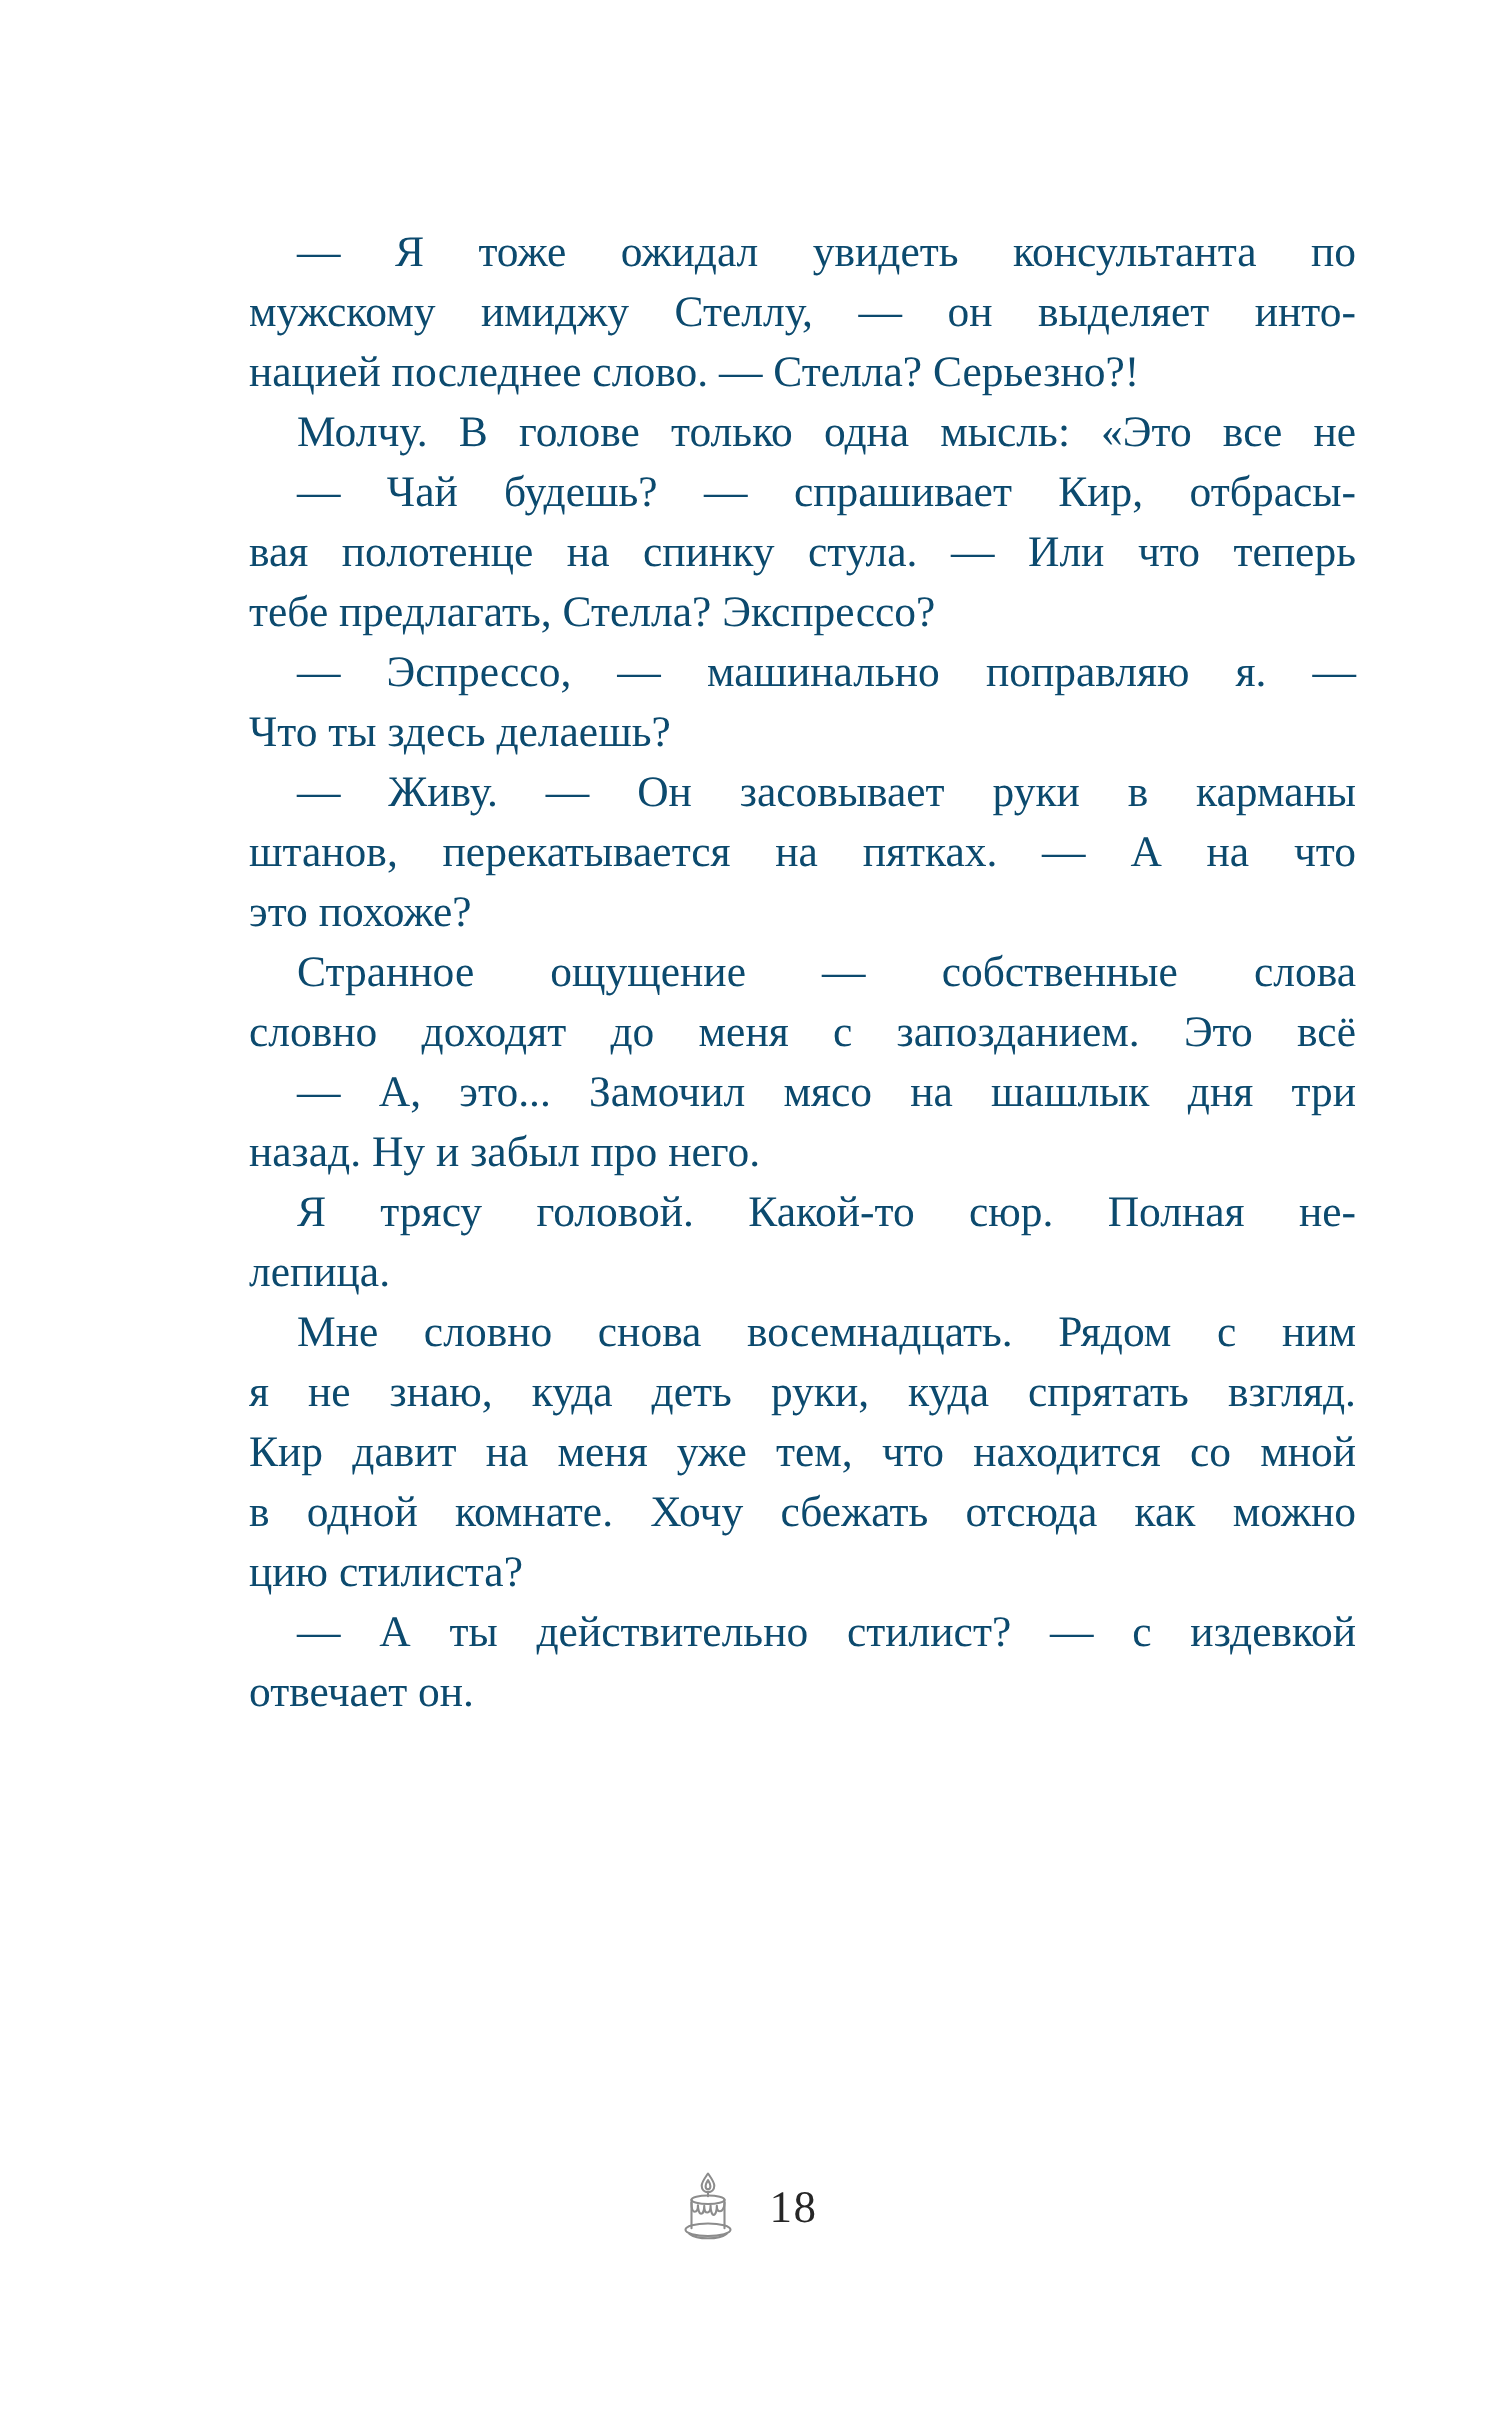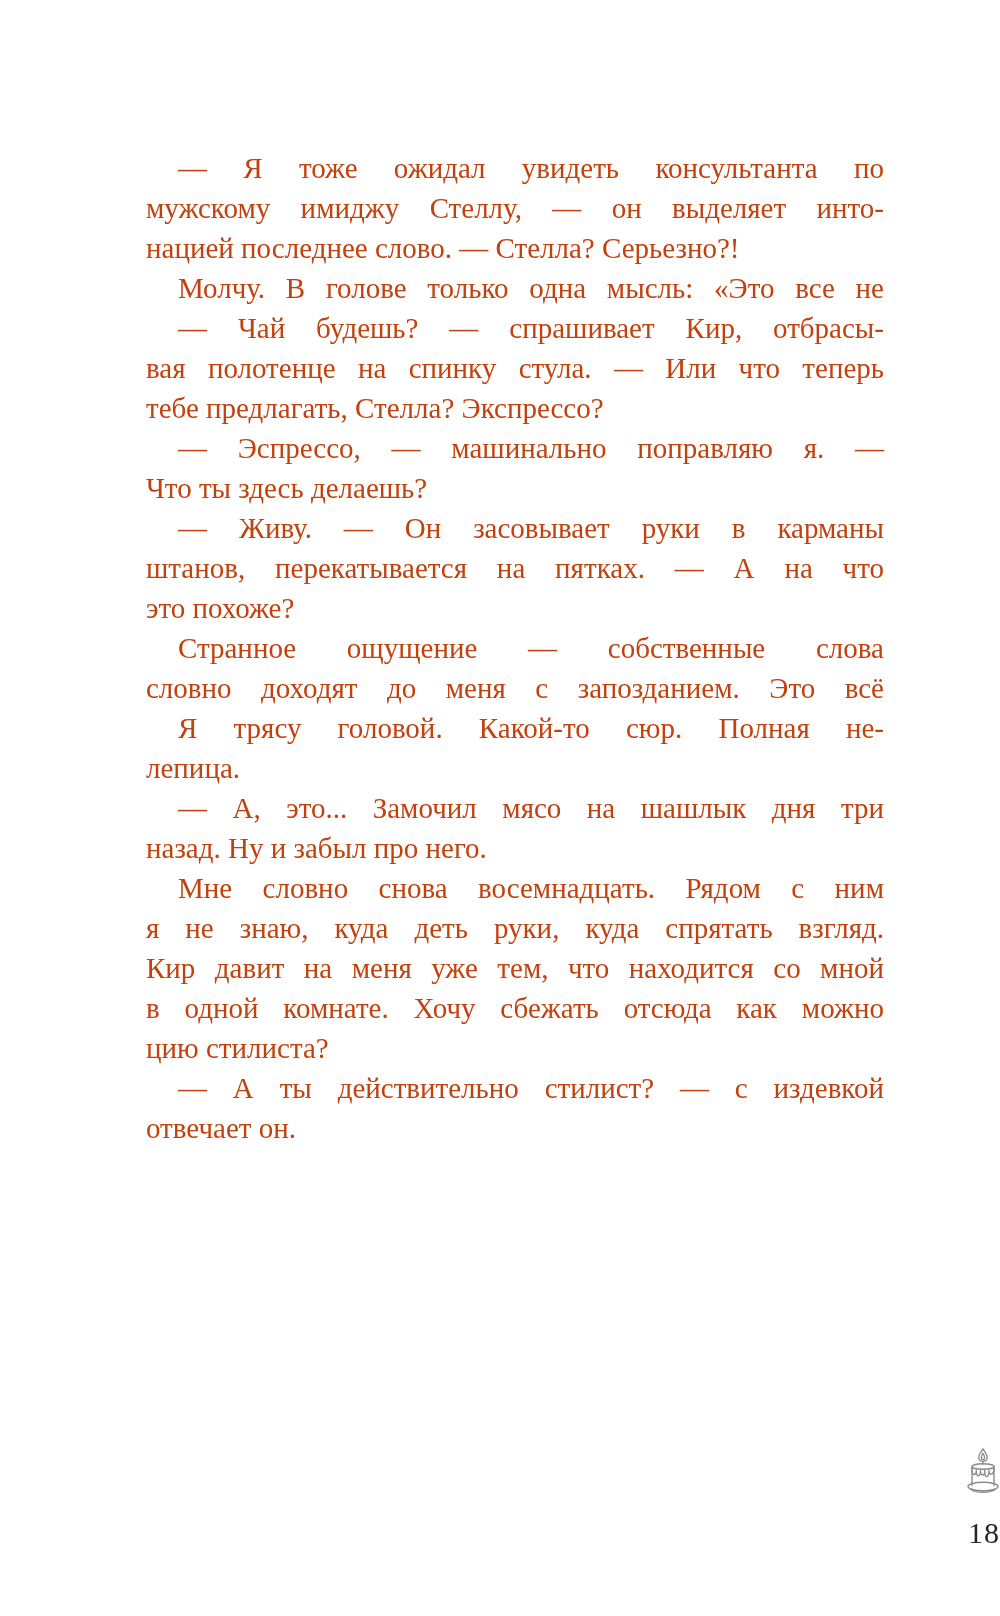--- a/index.html
+++ b/index.html
@@ -36,41 +36,40 @@
   .line.last  { text-align-last: left; }
   #page-footer {
     position: absolute;
     left: 0;
     top: 1446px;
     width: 1000px;
     display: flex;
     justify-content: center;
     align-items: flex-end;
     gap: 24px;
-    flex-direction: column;
   }
   #candle-wrap {
     width: 34px;
     height: 48px;
     display: inline-block;
   }
   #page-number {
     font-size: 30px;
     color: #262626;
     line-height: 1;
     margin-bottom: 7px;
     letter-spacing: 1px;
   }
 </style>
 </head>
 <body>
 
 <div id="page">
 
-  <div id="text-block" style="color: #c2410c;">
+  <div id="text-block" style="color: #0c4a6e; margin-left: 20px;">
       <div class="para">
         <div class="line first">— Я тоже ожидал увидеть консультанта по</div>
         <div class="line">мужскому имиджу Стеллу, — он выделяет инто-</div>
         <div class="line last">нацией последнее слово. — Стелла? Серьезно?!</div>
       </div>
       <div class="para">
         <div class="line first">Молчу. В голове только одна мысль: «Это все не</div>
       </div>
       <div class="para">
         <div class="line first">— Чай будешь? — спрашивает Кир, отбрасы-</div>
@@ -84,26 +83,26 @@
       <div class="para">
         <div class="line first">— Живу. — Он засовывает руки в карманы</div>
         <div class="line">штанов, перекатывается на пятках. — А на что</div>
         <div class="line last">это похоже?</div>
       </div>
       <div class="para">
         <div class="line first">Странное ощущение — собственные слова</div>
         <div class="line">словно доходят до меня с запозданием. Это всё</div>
       </div>
       <div class="para">
+        <div class="line first">— А, это... Замочил мясо на шашлык дня три</div>
+        <div class="line last">назад. Ну и забыл про него.</div>
+      </div>
+      <div class="para">
         <div class="line first">Я трясу головой. Какой-то сюр. Полная не-</div>
         <div class="line last">лепица.</div>
-      </div>
-      <div class="para">
-        <div class="line first">— А, это... Замочил мясо на шашлык дня три</div>
-        <div class="line last">назад. Ну и забыл про него.</div>
       </div>
       <div class="para">
         <div class="line first">Мне словно снова восемнадцать. Рядом с ним</div>
         <div class="line">я не знаю, куда деть руки, куда спрятать взгляд.</div>
         <div class="line">Кир давит на меня уже тем, что находится со мной</div>
         <div class="line">в одной комнате. Хочу сбежать отсюда как можно</div>
       </div>
       <div class="para">
         <div class="line last">цию стилиста?</div>
       </div>

